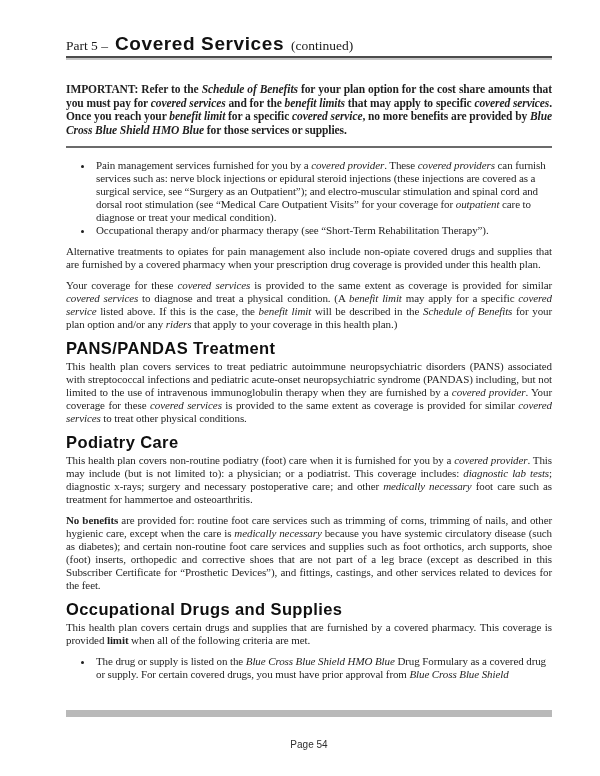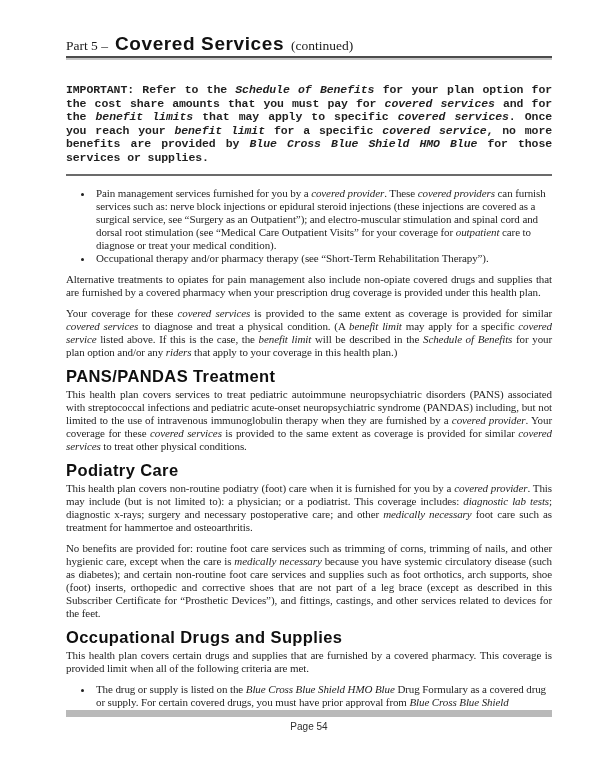--- a/index.html
+++ b/index.html
@@ -64,21 +64,20 @@
   }
   .para {
     margin: 0 0 8px 0;
     text-align: justify;
   }
   .para.important {
     font-weight: 700;
     font-size: 11.5px;
     line-height: 13.6px;
     margin-bottom: 9px;
-    font-family: Liberation Mono, monospace;
   }
   .rule {
     height: 2px;
     background: #6b6b6b;
     margin: 0 0 11px 0;
   }
   .section-heading {
     font-family: "Liberation Sans", sans-serif;
     font-weight: 700;
     font-size: 16.5px;
@@ -93,41 +92,41 @@
     text-align: left;
   }
   .bullet-list li {
     margin: 0;
     padding-left: 2px;
   }
   .bullet-list.tight {
     margin-bottom: 7px;
   }
   .it { font-style: italic; }
-  .bd { font-weight: 400; margin-top: 16px; }
+  .bd { font-weight: 700; margin-top: 16px; }
   
   .doc-footer {
     position: absolute;
     left: 66px;
     right: 66px;
     top: 708px;
   }
   .footer-note {
     font-family: "Liberation Sans", sans-serif;
     font-size: 8px;
     letter-spacing: 0.3px;
     color: #3c3c3c;
   }
   .footer-bar {
     height: 7px;
     background: #b9b9b9;
     margin-top: 2px;
   }
   .page-number {
-    margin-top: 4px;
+    margin-top: 22px;
     text-align: center;
     font-family: "Liberation Sans", sans-serif;
     font-size: 10px;
     color: #2e2e2e;
   }
 </style>
 </head>
 <body>
 
 <div class="page">

